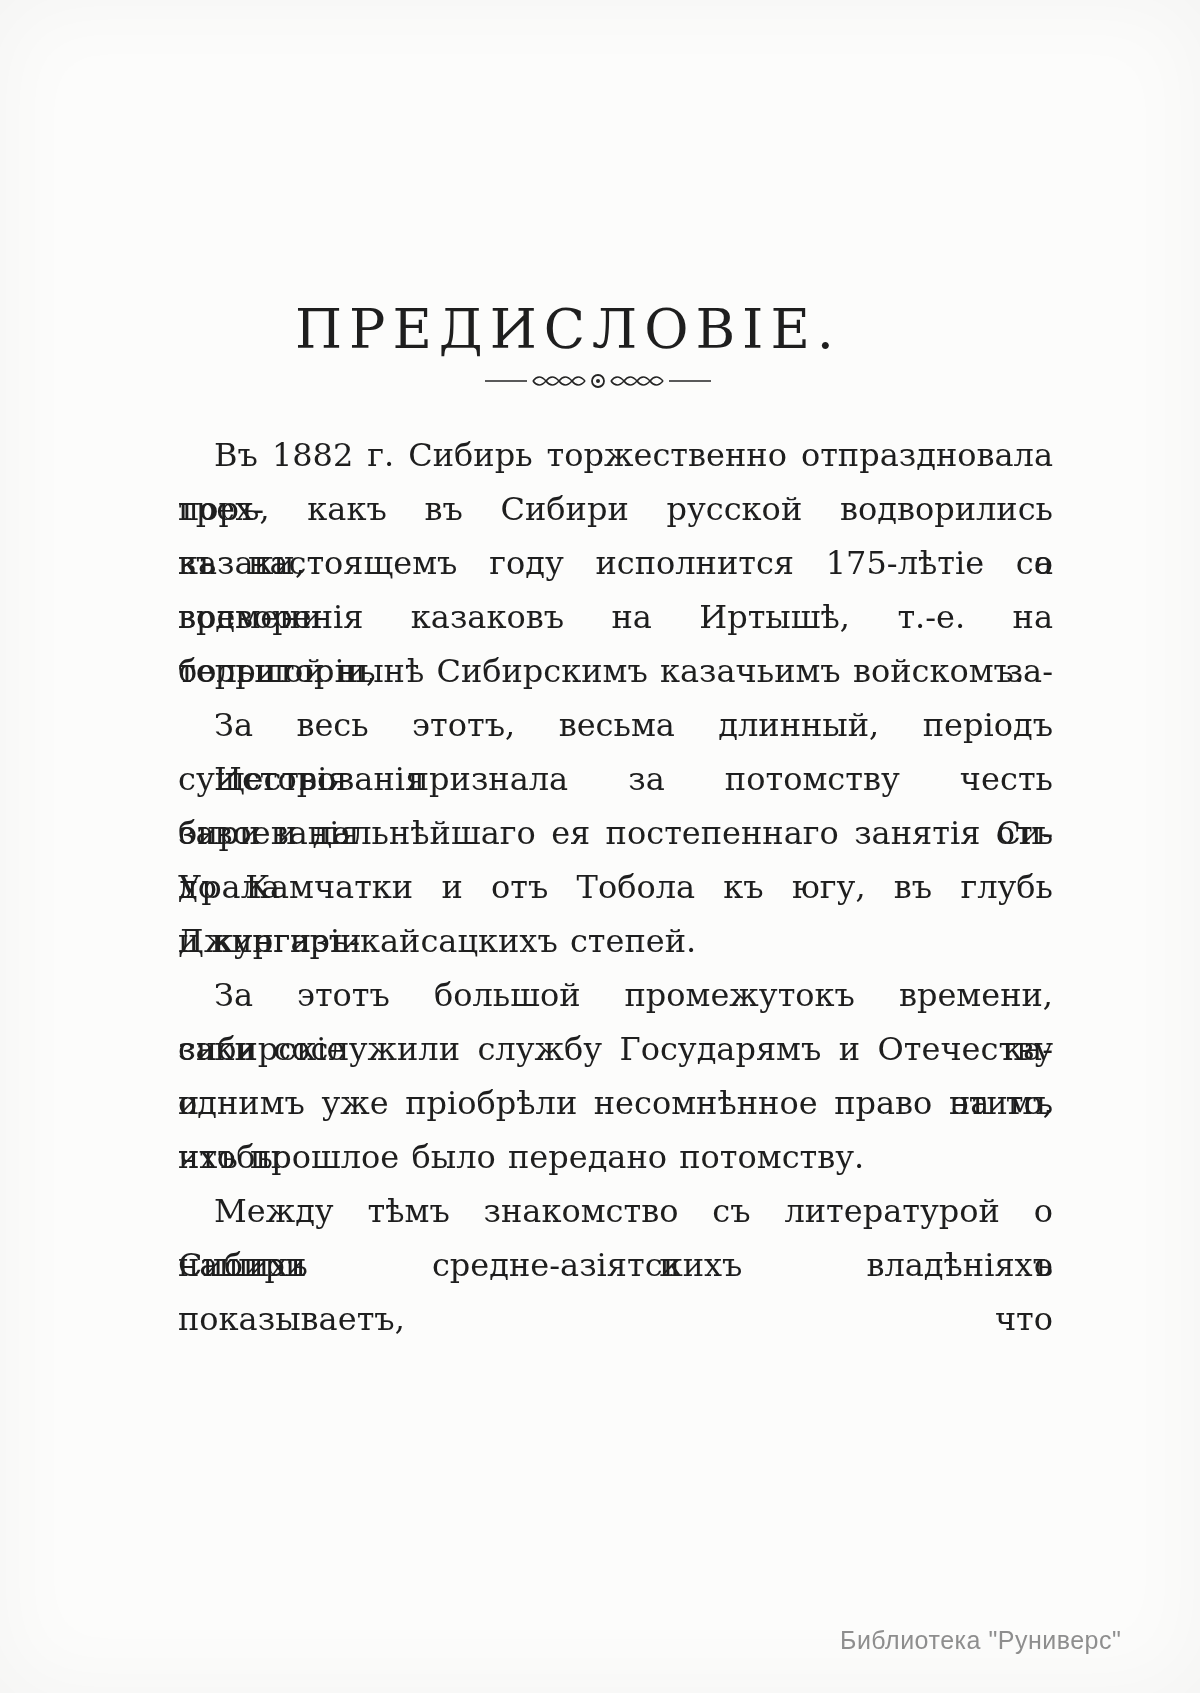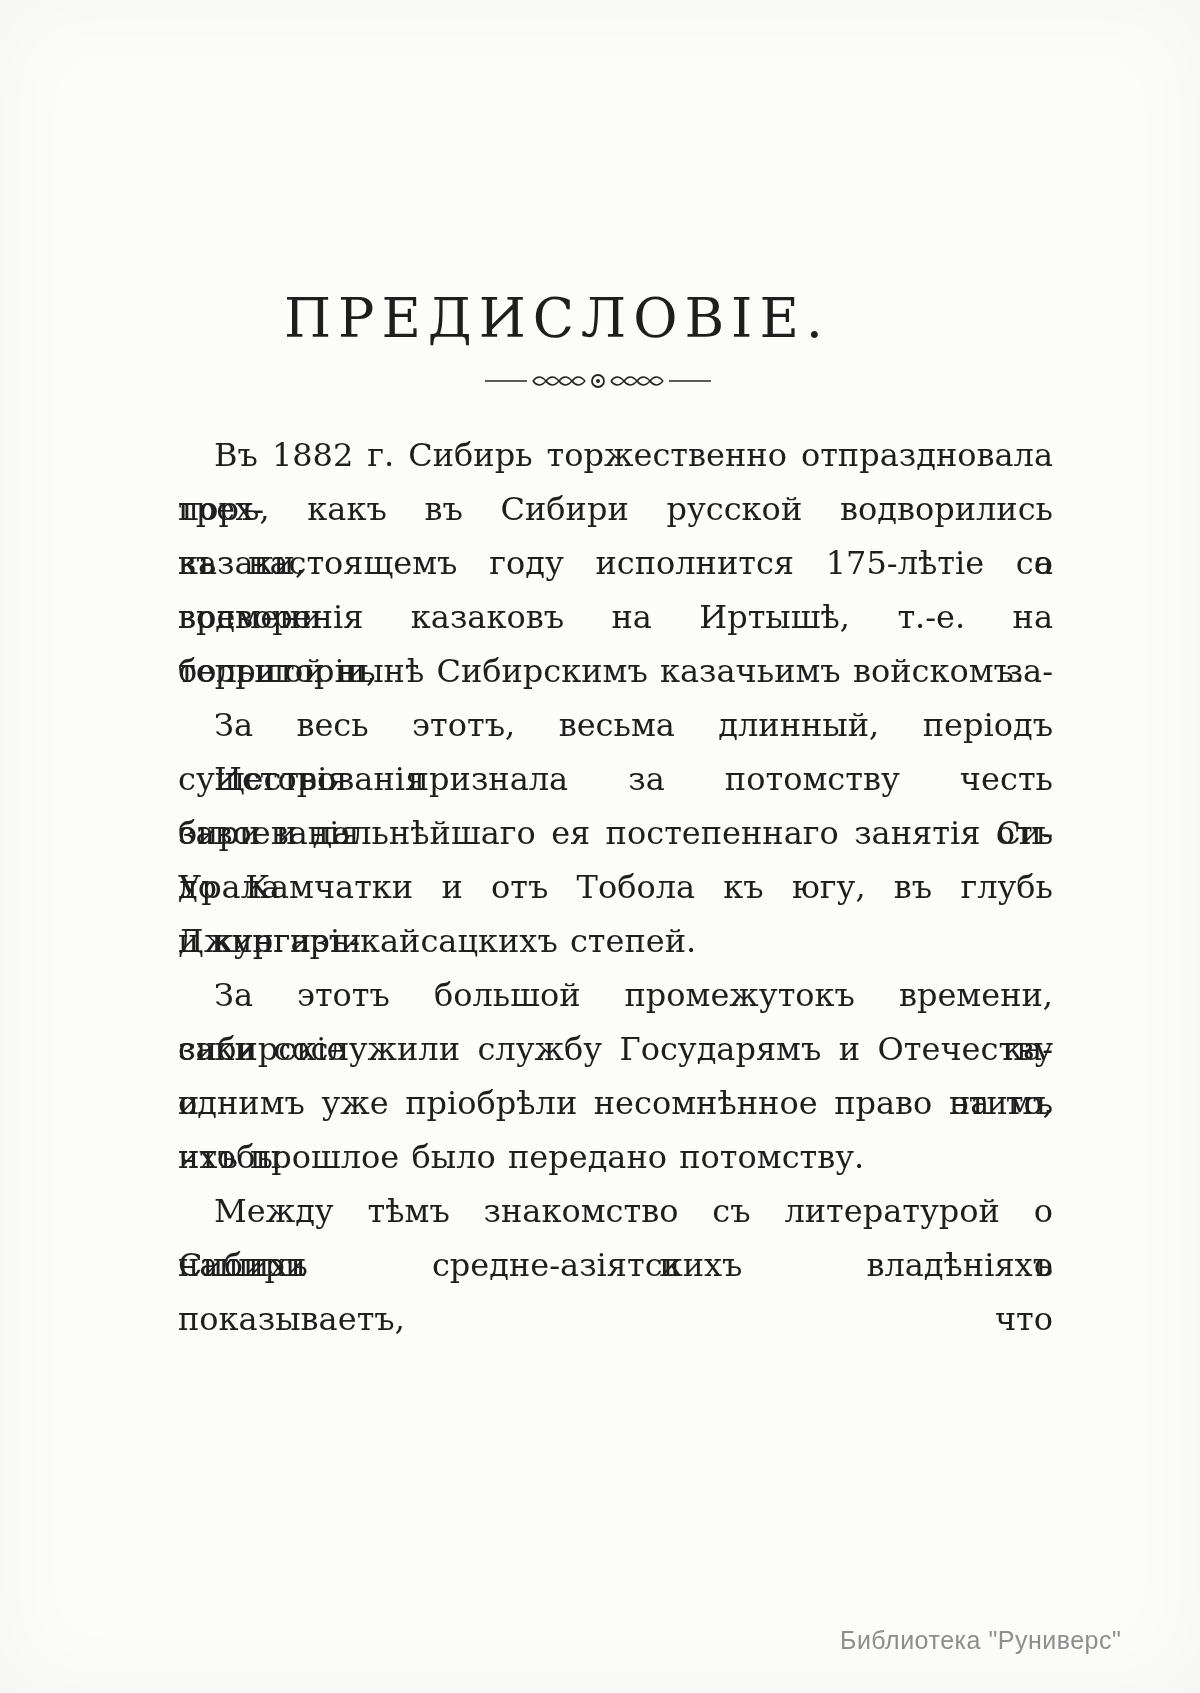--- a/index.html
+++ b/index.html
@@ -23,21 +23,21 @@
   .title{
     position:absolute;
     left:112px;top:284px;
     width:880px;
     text-align:center;
     font-size:54px;
     line-height:60px;
     letter-spacing:7px;
     color:var(--ink);
     font-weight:normal;
-    margin:5px;
+    margin:16px;
   }
   .ornament{
     position:absolute;
     left:178px;top:370px;
     width:840px;
     text-align:center;
   }
   .ornament svg{vertical-align:middle;}
   .textblock{
     position:absolute;

